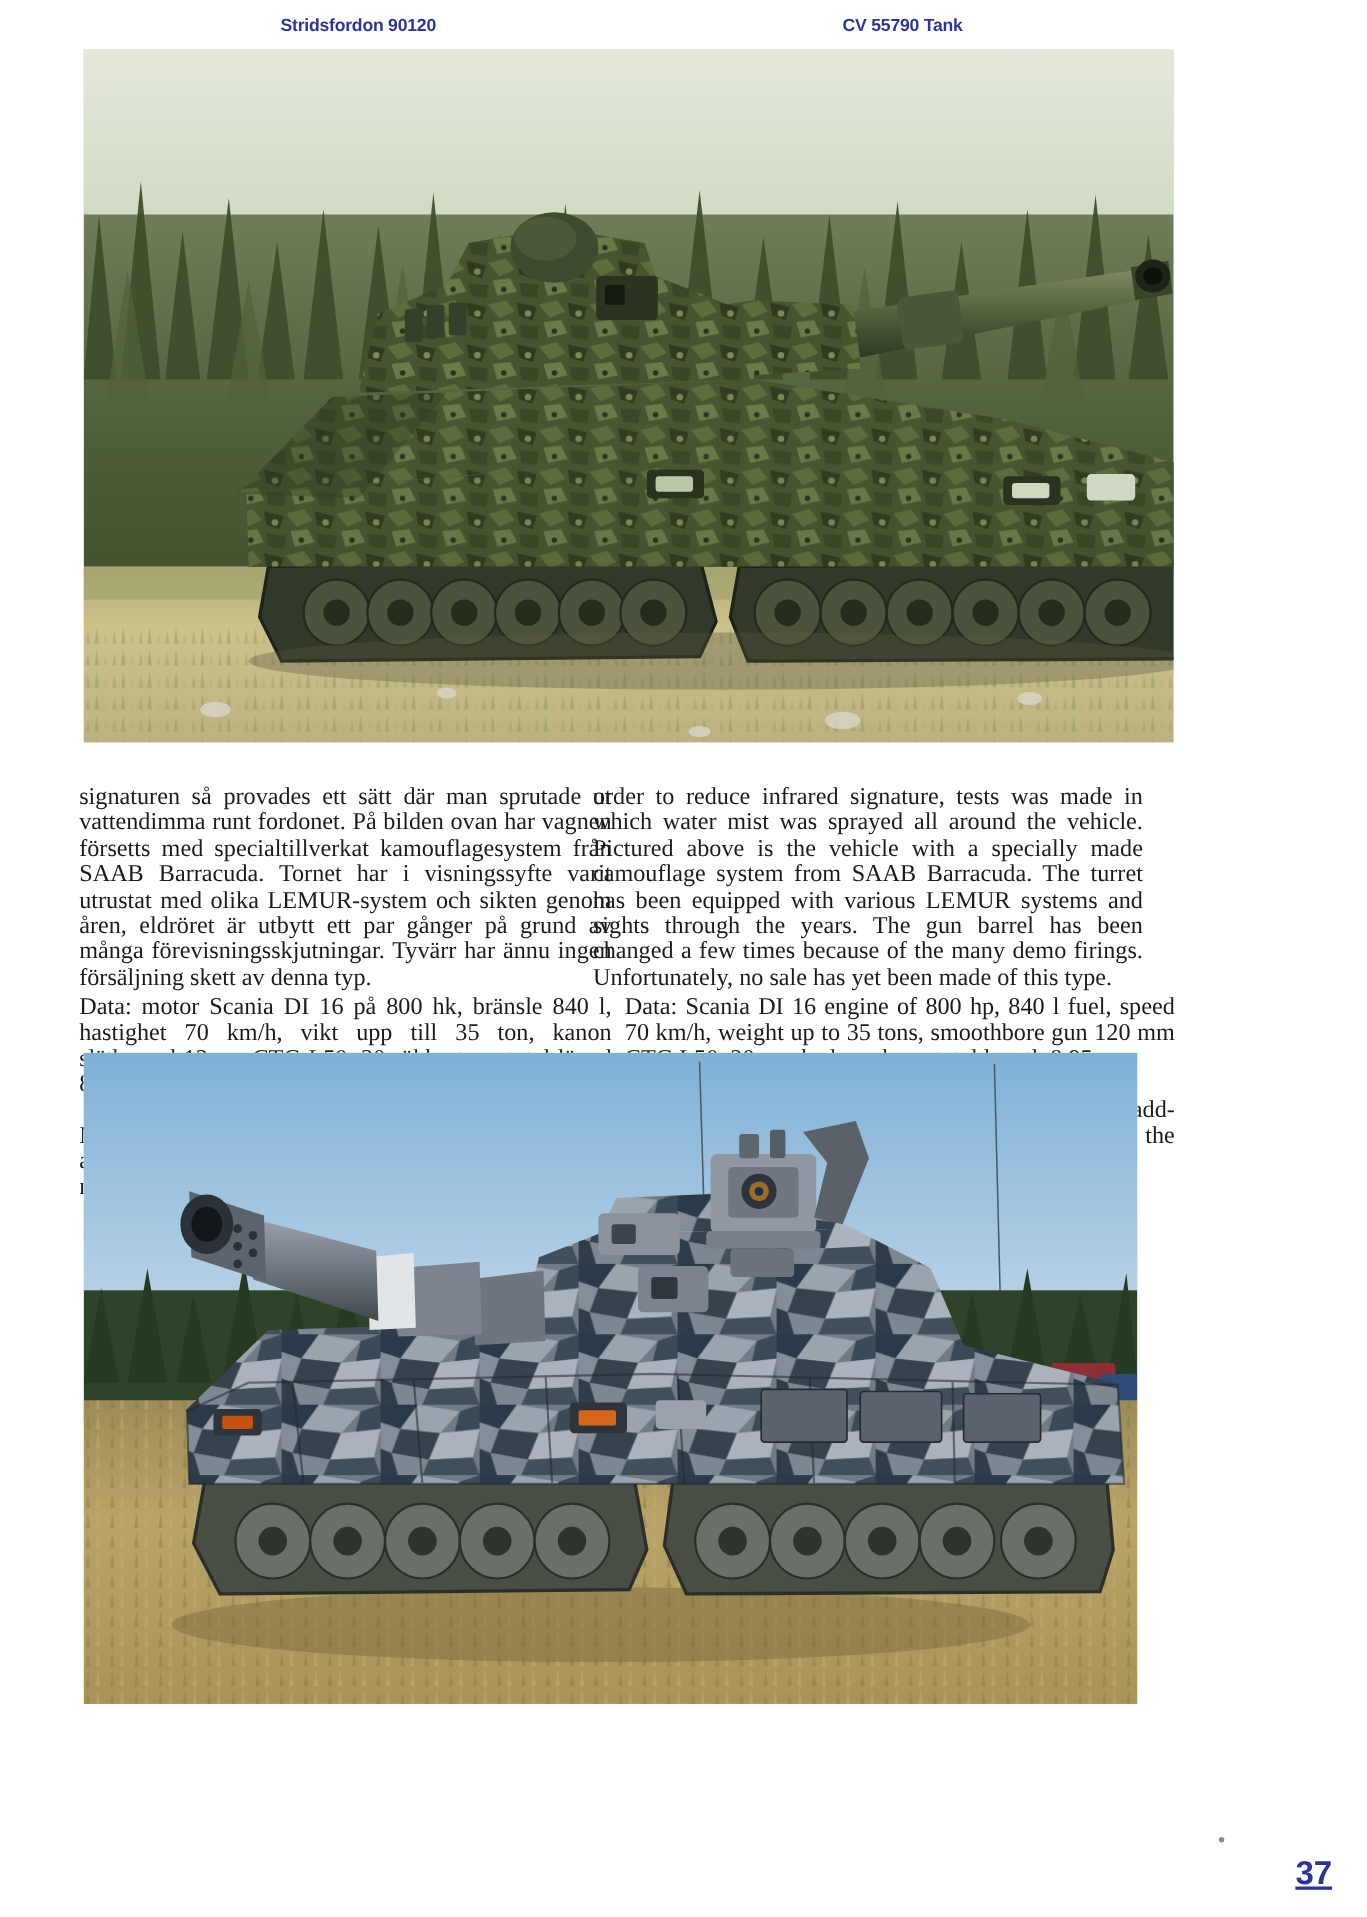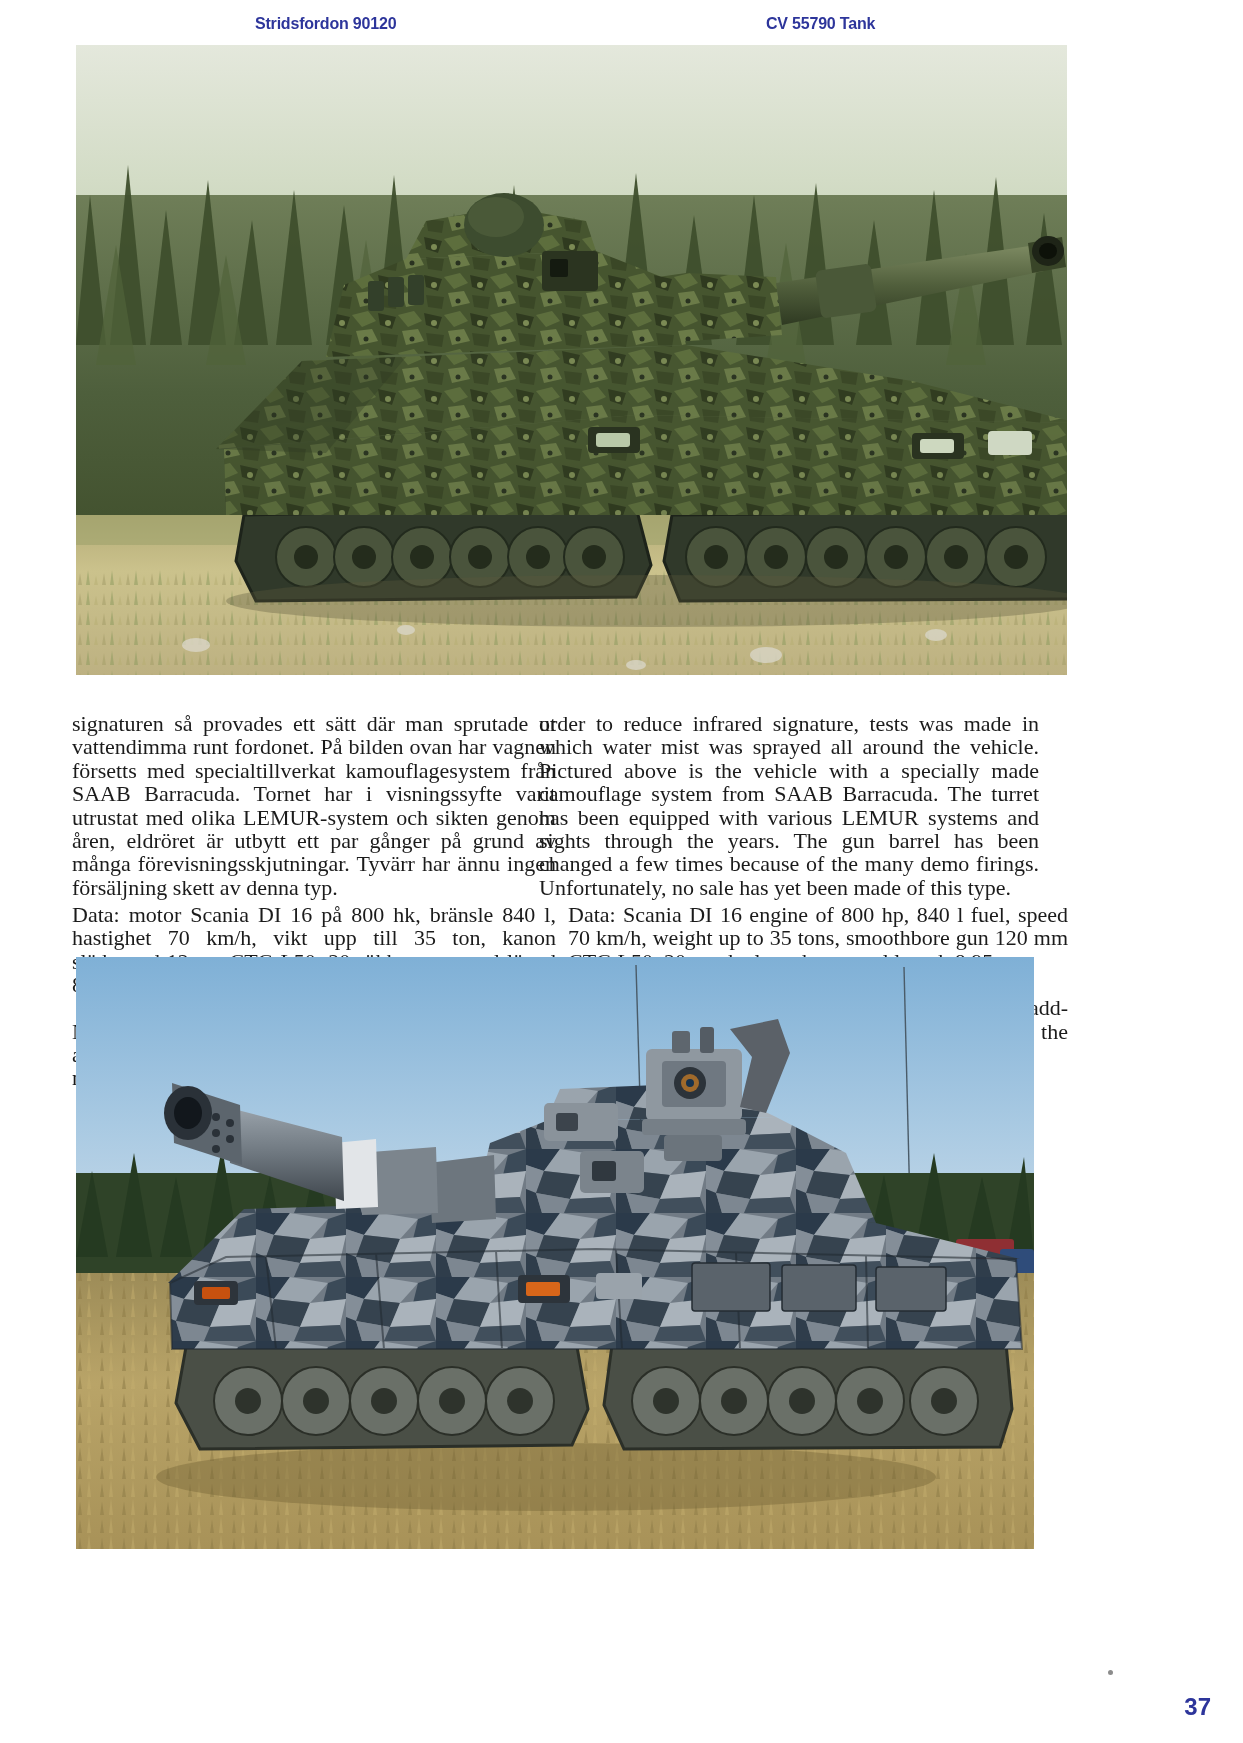--- a/index.html
+++ b/index.html
@@ -47,22 +47,23 @@
   #col-en-cap{left:568px;top:903px;width:500px;}
   .col p{margin:0;}
   .col p.tight{text-align:justify;}
 
   
   #folio{
     position:absolute;
     right:32px;bottom:22px;
     font-family:"Liberation Sans", sans-serif;
     font-weight:bold;
-    font-size:24px;
+    font-size:30px;
     color:#2d359b;
+    text-decoration:underline;
   }
   #edge-mark{
     position:absolute;
     left:1108px;top:1670px;
     width:5px;height:5px;
     background:#8c8c8c;border-radius:50%;
   }
 </style>
 </head>
 <body>

